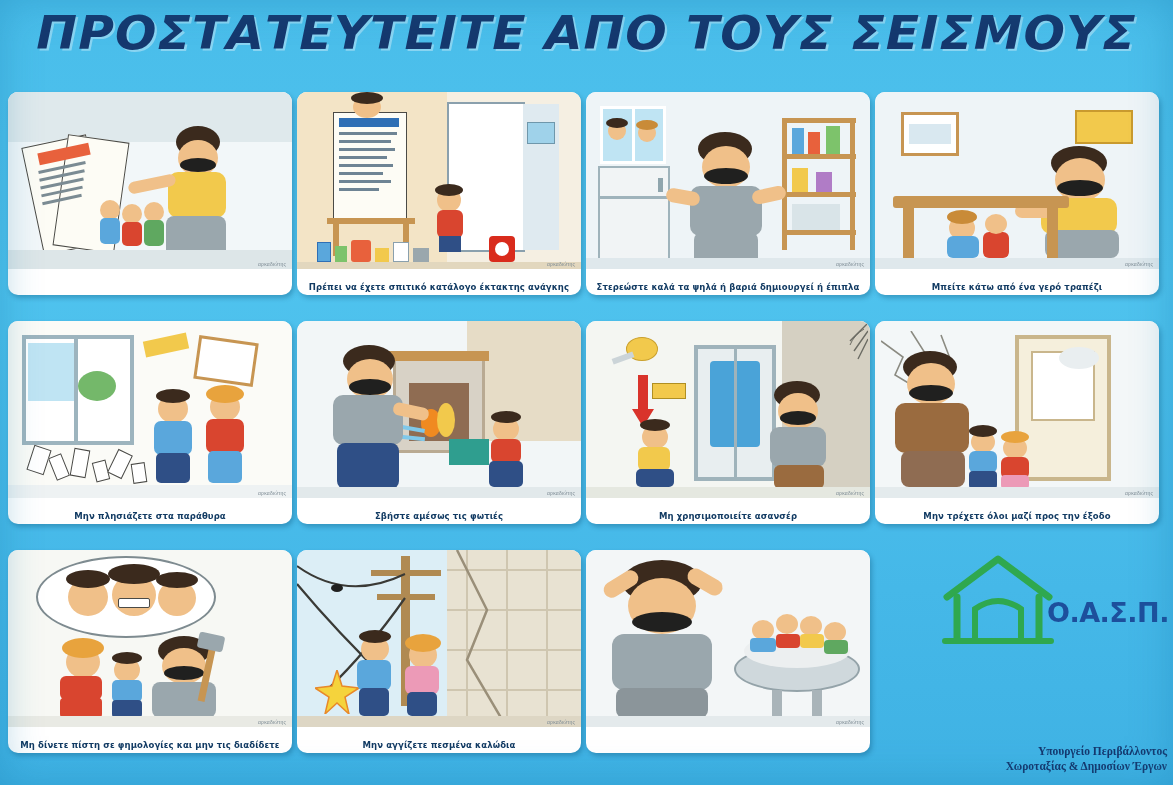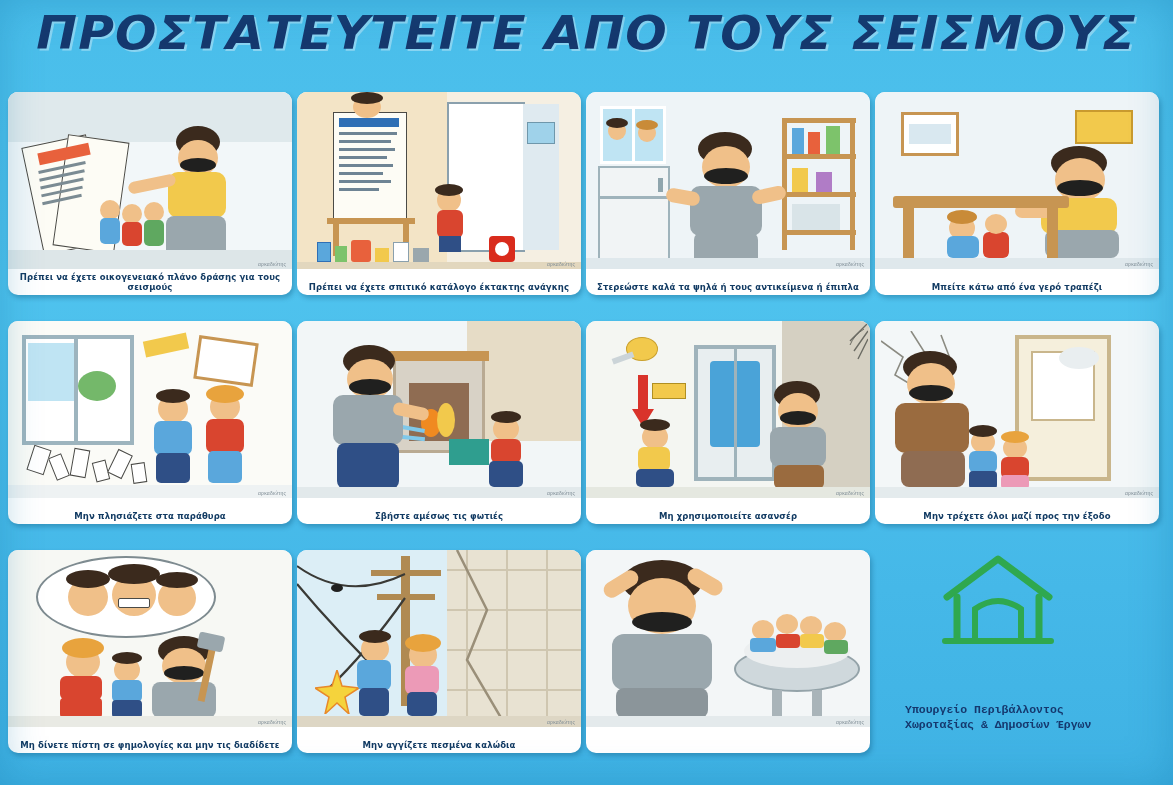--- a/index.html
+++ b/index.html
@@ -165,24 +165,24 @@
     top: 130px;
     width: 236px;
     font-family: "DejaVu Sans", sans-serif;
     font-size: 8.5px;
     line-height: 11px;
     color: #1f5fa8;
   }
   .ministry {
     position: absolute;
     left: 905px;
-    top: 702px;
+    top: 744px;
     width: 262px;
-    text-align: left;
-    font-family: Liberation Mono, monospace;
+    text-align: right;
+    font-family: Liberation Serif, serif;
     font-weight: bold;
     font-size: 11.5px;
     line-height: 15px;
     color: #15386e;
   }
 </style>
 </head>
 <body>
 
 <div id="poster">
@@ -216,21 +216,20 @@
 
         <div class="blob skin" style="left:92px;top:108px;width:20px;height:20px"></div>
         <div class="rect shirt-b" style="left:92px;top:126px;width:20px;height:26px;border-radius:5px"></div>
         <div class="blob skin" style="left:114px;top:112px;width:20px;height:20px"></div>
         <div class="rect shirt-r" style="left:114px;top:130px;width:20px;height:24px;border-radius:5px"></div>
         <div class="blob skin" style="left:136px;top:110px;width:20px;height:20px"></div>
         <div class="rect shirt-g" style="left:136px;top:128px;width:20px;height:26px;border-radius:5px"></div>
         <div class="rect" style="left:0;top:158px;width:284px;height:20px;background:#dde6e8"></div>
       </div>
       <div class="signature">αρκαδιώτης</div>
-      <div class="caption">Πρέπει να έχετε οικογενειακό πλάνο δράσης για τους σεισμούς</div>
     </div>
 
     <div class="panel">
       <div class="art">
         <div class="sky" style="background:#f5efe2"></div>
         <div class="rect" style="left:0;top:0;width:150px;height:178px;background:#f3e4c6"></div>
 
         <div class="rect" style="left:150px;top:10px;width:78px;height:150px;background:#ffffff;border:2px solid #8aa0ad;box-sizing:border-box"></div>
         <div class="rect" style="left:226px;top:12px;width:36px;height:146px;background:#dfeaf0"></div>
         <div class="rect" style="left:230px;top:30px;width:28px;height:22px;background:#9fd2ea;border:1px solid #6f97ab;box-sizing:border-box"></div>
@@ -302,21 +301,21 @@
         <div class="blob hair" style="left:112px;top:40px;width:54px;height:34px"></div>
         <div class="blob skin" style="left:116px;top:54px;width:48px;height:42px"></div>
         <div class="blob black" style="left:118px;top:76px;width:44px;height:16px"></div>
         <div class="rect grey" style="left:104px;top:94px;width:72px;height:50px;border-radius:10px"></div>
         <div class="rect skin" style="left:80px;top:98px;width:34px;height:14px;border-radius:7px;transform:rotate(10deg)"></div>
         <div class="rect skin" style="left:166px;top:96px;width:34px;height:14px;border-radius:7px;transform:rotate(-12deg)"></div>
         <div class="rect grey" style="left:108px;top:140px;width:64px;height:34px;border-radius:8px"></div>
         <div class="rect" style="left:0;top:166px;width:284px;height:12px;background:#dfe8ec"></div>
       </div>
       <div class="signature">αρκαδιώτης</div>
-      <div class="caption">Στερεώστε καλά τα ψηλά ή τους αντικείμενα ή έπιπλα</div>
+      <div class="caption">Στερεώστε καλά τα ψηλά ή βαριά δημιουργεί ή έπιπλα</div>
     </div>
 
     <div class="panel">
       <div class="art">
         <div class="sky" style="background:#eef4f7"></div>
 
         <div class="rect" style="left:26px;top:20px;width:58px;height:44px;background:#ffffff;border:3px solid #c79552;box-sizing:border-box"></div>
         <div class="rect" style="left:34px;top:32px;width:42px;height:20px;background:#d9e8f0"></div>
         <div class="rect" style="left:200px;top:18px;width:58px;height:34px;background:#f2c94c;border:2px solid #c99a2e;box-sizing:border-box"></div>
 
@@ -590,20 +589,21 @@
 
   <div class="logo-block">
     <div class="logo-house">
       <svg width="118" height="92" viewBox="0 0 118 92">
         <path d="M8 44 L59 6 L110 44" stroke="#2fa84f" stroke-width="7" fill="none" stroke-linecap="round" stroke-linejoin="round"></path>
         <path d="M18 44 V86 M100 44 V86" stroke="#2fa84f" stroke-width="7" fill="none" stroke-linecap="round"></path>
         <path d="M36 86 V56 Q59 40 82 56 V86" stroke="#2fa84f" stroke-width="6" fill="none" stroke-linecap="round"></path>
         <path d="M6 88 H112" stroke="#2fa84f" stroke-width="6" stroke-linecap="round"></path>
       </svg>
     </div>
+    <div class="logo-acr">Ο.Α.Σ.Π.</div>
   </div>
 
   <div class="ministry">
     <div>Υπουργείο Περιβάλλοντος</div>
     <div>Χωροταξίας &amp; Δημοσίων Έργων</div>
   </div>
 
 </div>
 
 </body></html>

